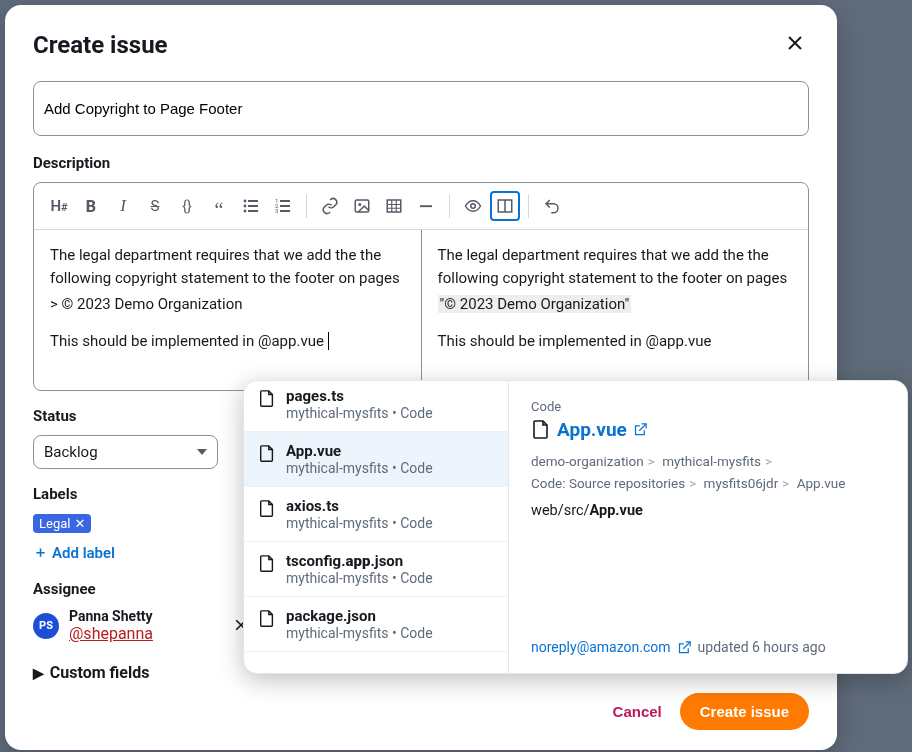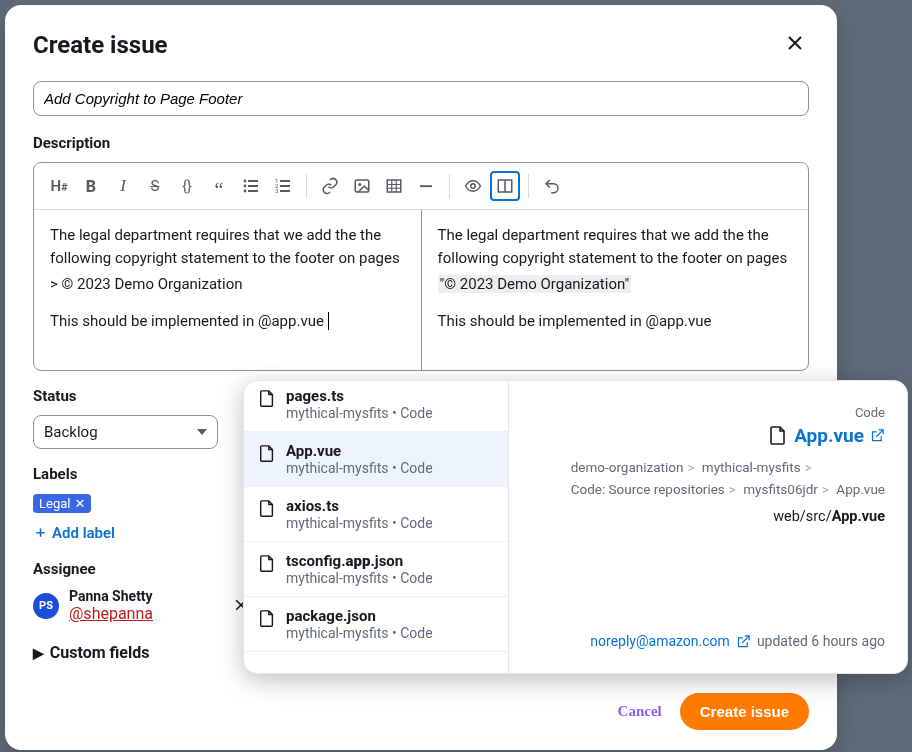--- a/index.html
+++ b/index.html
@@ -19,22 +19,22 @@
     height: 745px;
     background: #fff;
     border-radius: 16px;
     box-shadow: 0 8px 24px rgba(0,0,0,0.2);
     padding: 24px 28px;
   }
   .modal-header { display: flex; justify-content: space-between; align-items: center; margin-bottom: 20px; }
   .modal-title { font-size: 24px; font-weight: 700; }
   .close-x { cursor: pointer; font-size: 22px; line-height: 1; padding: 4px; }
   .title-input {
-    width: 100%; padding: 8px 10px; font-size: 15px;
-    border: 1px solid #879596; border-radius: 8px; margin-bottom: 18px; font-style: italic;
+    width: 100%; padding: 18px 10px; font-size: 15px;
+    border: 1px solid #879596; border-radius: 8px; margin-bottom: 18px;
   }
   .section-label { font-weight: 700; font-size: 15px; margin-bottom: 10px; }
   .editor {
     border: 1px solid #879596; border-radius: 8px; margin-bottom: 16px;
   }
   .toolbar {
     display: flex; align-items: center; gap: 2px;
     padding: 8px 10px; border-bottom: 1px solid #d5dbdb;
   }
   .tool-btn {
@@ -85,21 +85,21 @@
   .assignee-info { flex: 1; }
   .assignee-name { font-size: 14px; font-weight: 700; }
   .assignee-handle { font-size: 16px; color: #b91c1c; text-decoration: underline; }
   .assignee-x { font-size: 20px; cursor: pointer; margin-right: 560px; color:#16191f; }
   .custom-fields { display: flex; align-items: center; gap: 6px; font-weight: 700; font-size: 16px; cursor: pointer; }
   .cf-chevron { font-size: 14px; }
   .footer {
     position: absolute; bottom: 20px; right: 28px;
     display: flex; gap: 18px; align-items: center;
   }
-  .cancel-btn { color: #8b5cf6; font-weight: 700; font-size: 15px; background: none; border: none; cursor: pointer; font-family: Liberation Serif, serif; }
+  .cancel-btn { color: #be185d; font-weight: 700; font-size: 15px; background: none; border: none; cursor: pointer; }
   .create-btn {
     background: #ff7a00; color: #fff; font-weight: 700; font-size: 15px;
     border: none; border-radius: 20px; padding: 10px 20px; cursor: pointer;
   }
 
   
   .popup {
     position: absolute; left: 243px; top: 380px;
     width: 665px; height: 294px;
     background: #fff; border-radius: 14px;
@@ -110,21 +110,21 @@
   .popup-left { width: 265px; border-right: 1px solid #e6e6e6; overflow-y: auto; }
   .popup-item {
     display: flex; gap: 10px; padding: 10px 14px; cursor: pointer;
     border-bottom: 1px solid #f0f0f0;
   }
   .popup-item:first-child { padding-top: 6px; }
   .popup-item.selected { background: #eef4fb; }
   .file-icon { width: 18px; height: 20px; margin-top: 2px; flex-shrink: 0; }
   .popup-item-name { font-size: 15px; font-weight: 700; }
   .popup-item-sub { font-size: 14px; color: #5f6b7a; }
-  .popup-right { flex: 1; padding: 24px 22px; display: flex; flex-direction: column; align-items: flex-end; }
+  .popup-right { flex: 1; padding: 18px 22px; display: flex; flex-direction: column; }
   .detail-label { font-size: 13px; color: #5f6b7a; margin-bottom: 4px; }
   .detail-title {
     display: flex; align-items: center; gap: 6px; color: #0972d3;
     font-size: 19px; font-weight: 700; margin-bottom: 10px;
   }
   .detail-title .file-icon-big { width: 20px; height: 22px; }
   .ext-icon { width: 15px; height: 15px; }
   .breadcrumb { font-size: 13.5px; color: #5f6b7a; line-height: 1.6; margin-bottom: 8px; }
   .breadcrumb .sep { margin: 0 4px; color: #9aa; }
   .path-line { font-size: 14.5px; margin-bottom: auto; }

